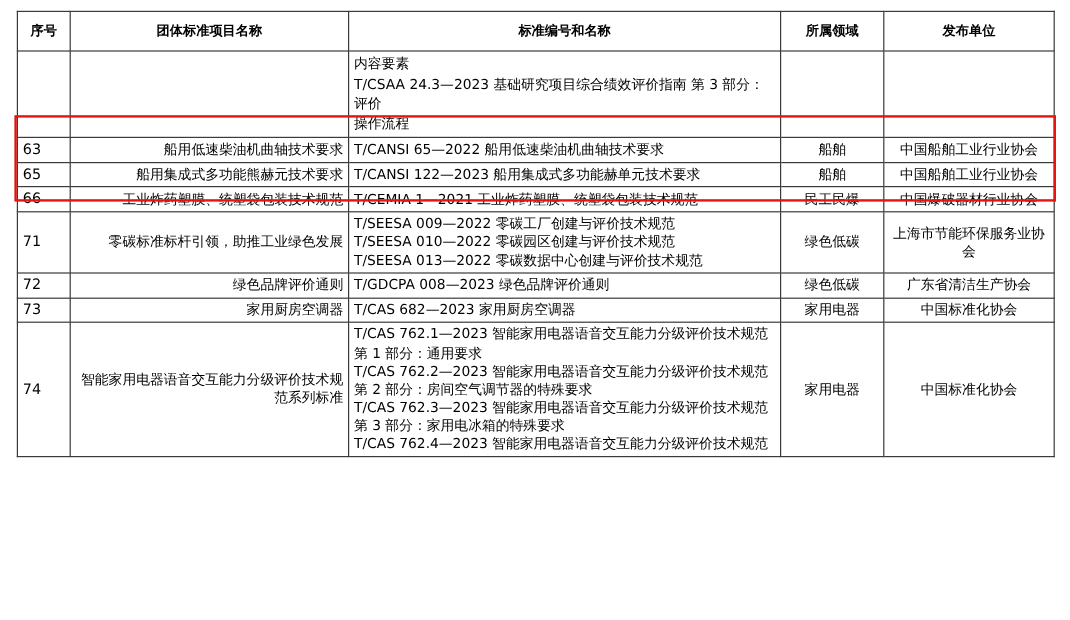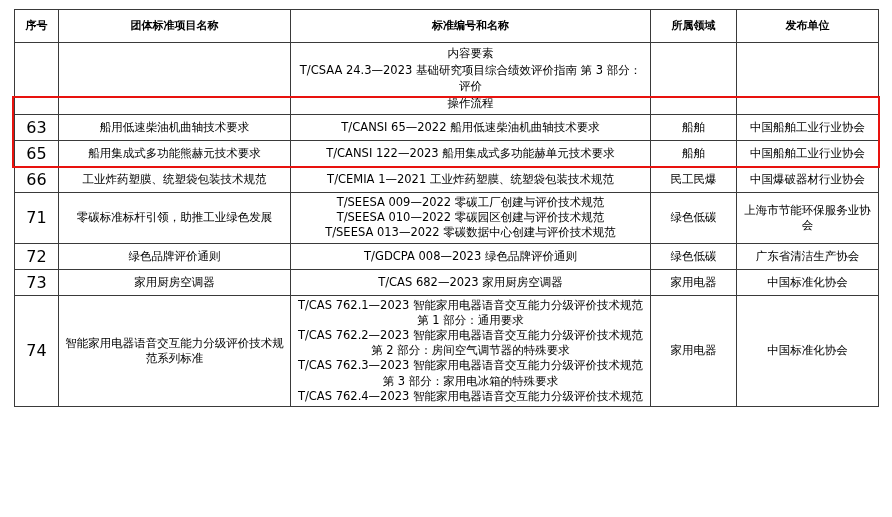--- a/index.html
+++ b/index.html
@@ -43,23 +43,23 @@
     line-height: 1.32;
     word-break: break-all;
   }
   table.std-table thead th {
     text-align: center;
     font-weight: bold;
     font-size: 11px;
     height: 26px;
     padding: 3px 4px;
   }
-  td.seq    { text-align: center; font-size: 16px; }
-  td.name   { text-align: center; margin-top: 36px; }
-  td.code   { text-align: center; margin-top: 12px; }
+  td.seq    { font-size: 12px; }
+  td.name   { text-align: right; margin-top: 36px; }
+  td.code   { text-align: left; margin-top: 12px; }
   td.field  { text-align: center; }
   td.org    { text-align: center; }
 
   
   #highlight-box {
     position: absolute;
     left: 12px;
     top: 96px;
     width: 868px;
     height: 72px;

